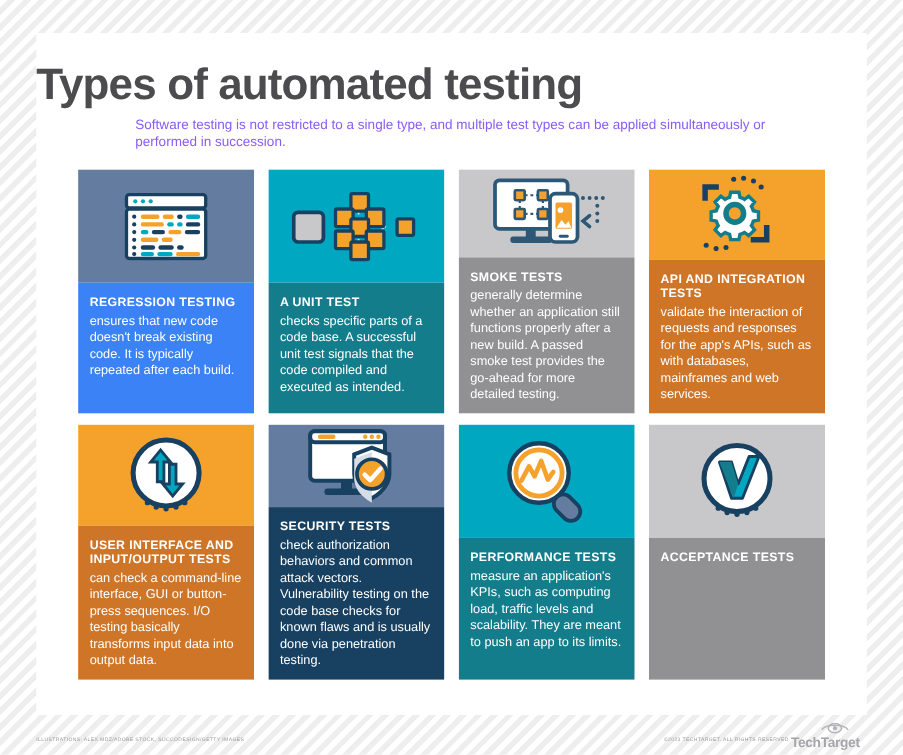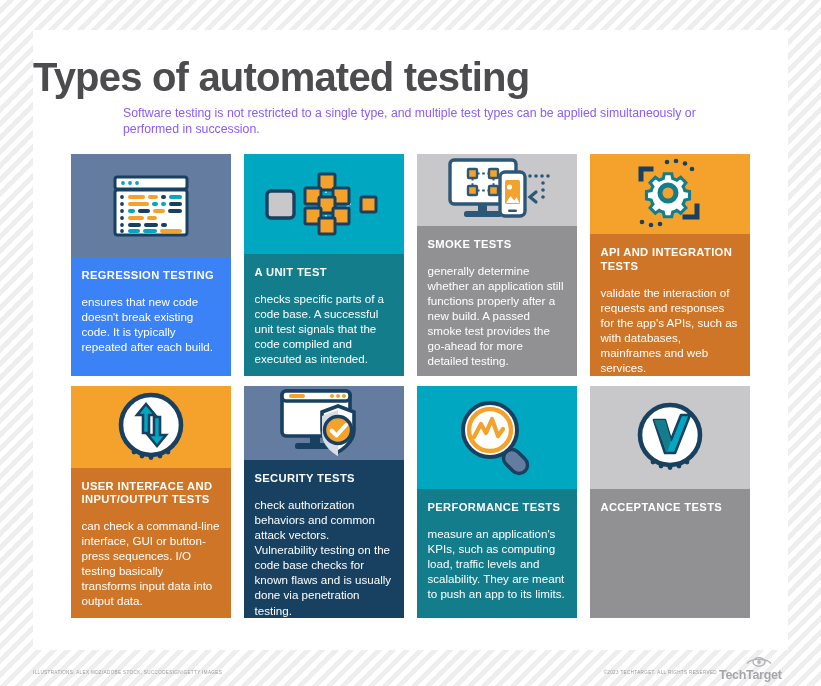--- a/index.html
+++ b/index.html
@@ -47,21 +47,21 @@
     text-align:left;
     color:#ffffff;
   }
   .card-heading {
     font-size:11.2px; font-weight:bold;
     letter-spacing:0.35px; line-height:1.22;
     text-transform:uppercase;
   }
   .card-text {
     font-size:11.6px; line-height:1.30;
-    margin-top:11px;
+    margin-top:1px;
   }
   .footer {
     position:absolute; left:0; right:0; bottom:0;
     height:34px;
   }
   .credit {
     position:absolute; left:33px; bottom:11px;
     font-size:4.6px; letter-spacing:0.35px;
     color:#9a9a9e; text-transform:uppercase;
     white-space:nowrap;

